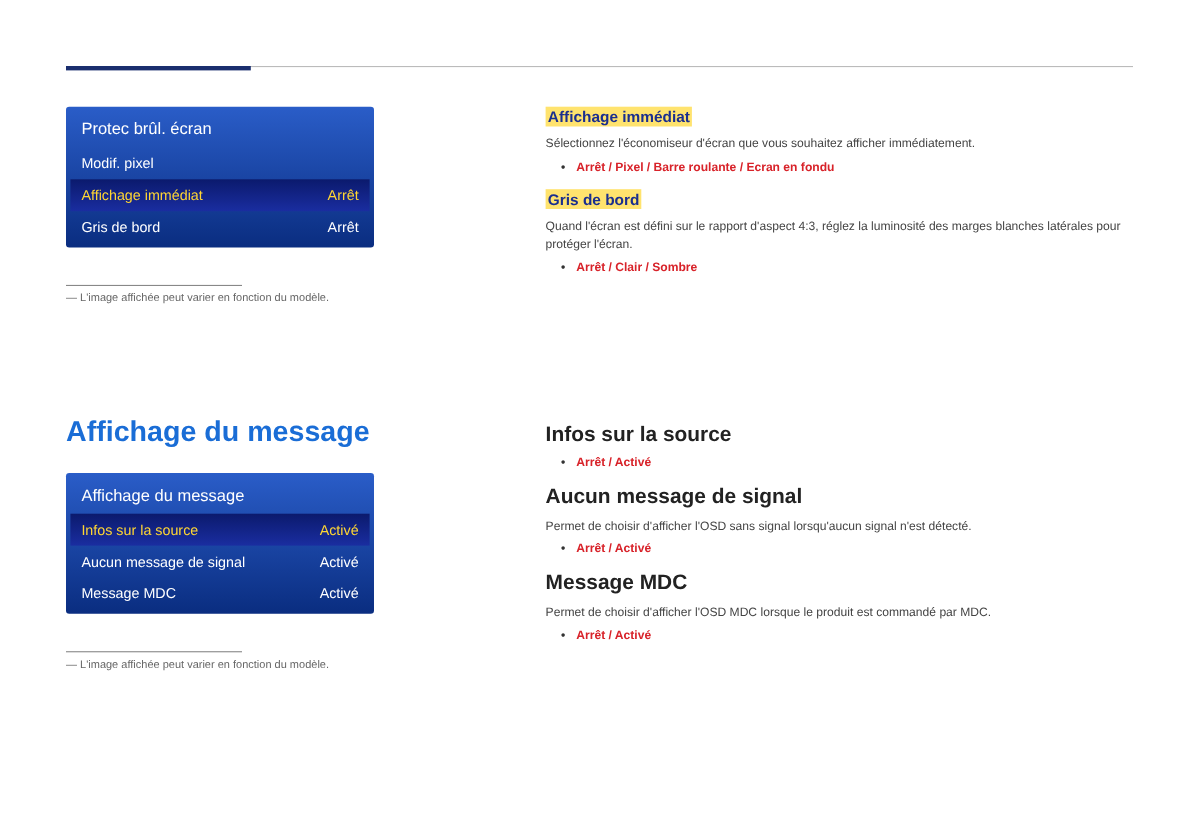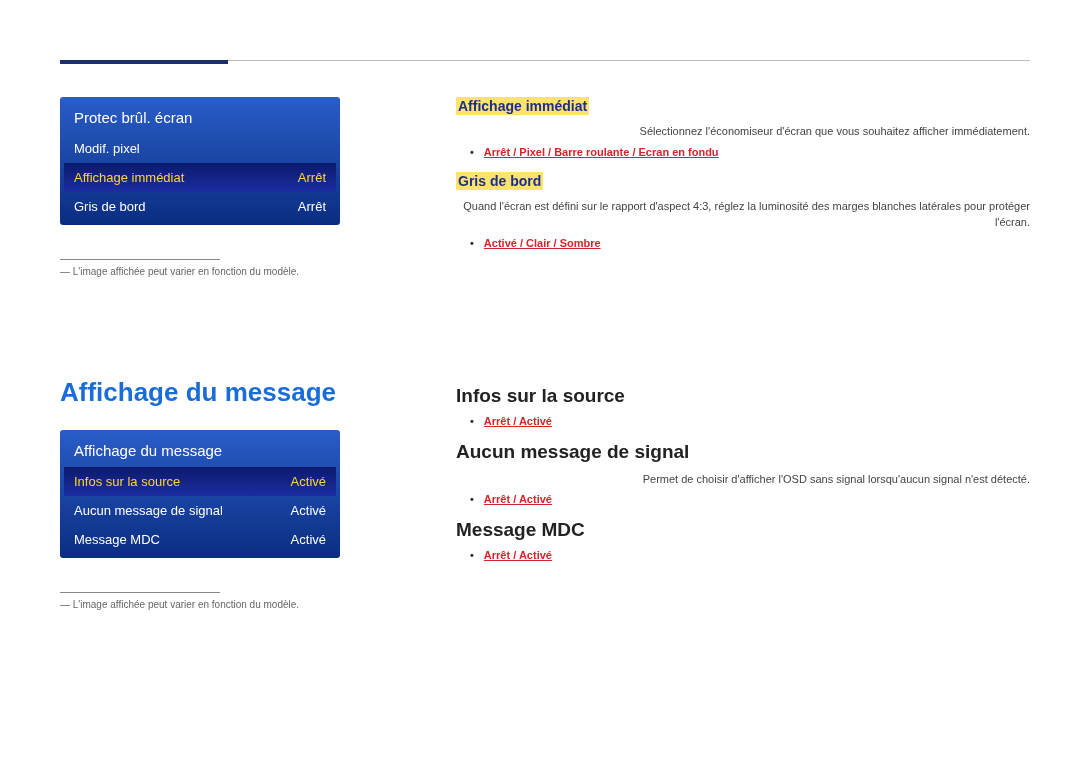--- a/index.html
+++ b/index.html
@@ -21,21 +21,21 @@
 .top-accent {
   position: absolute;
   top: 60px;
   left: 60px;
   width: 168px;
   height: 4px;
   background: #1a2e6e;
 }
 .columns {
   display: flex;
-  gap: 56px;
+  gap: 96px;
 }
 .left-col { width: 340px; flex-shrink: 0; }
 .right-col { flex: 1; }
 
 .osd-panel {
   background: linear-gradient(#2a5dc8, #0a2d80);
   border-radius: 3px;
   color: #fff;
   padding: 6px 0 4px;
   width: 280px;
@@ -116,31 +116,30 @@
   font-size: 19px;
   font-weight: 600;
   color: #222;
   margin-bottom: 8px;
 }
 .body-text {
   font-size: 11px;
   color: #444;
   line-height: 1.5;
   margin-bottom: 6px;
-  text-align: right;
 }
 .bullet-row {
   font-size: 11px;
   margin: 4px 0 24px 14px;
   display: flex;
   align-items: flex-start;
 }
 .bullet-row.tight { margin-bottom: 14px; }
 .bullet-dot { color: #333; margin-right: 10px; font-weight: bold; }
-.options { color: #d8232a; font-weight: 700; text-decoration: underline; }
+.options { color: #d8232a; font-weight: 700; }
 
 </style>
 </head>
 <body>
 
 <div class="page">
   <div class="top-accent"></div>
   <div class="top-divider"></div>
 
   <div class="columns">
@@ -196,39 +195,40 @@
       <div class="body-text">Sélectionnez l'économiseur d'écran que vous souhaitez afficher immédiatement.</div>
       <div class="bullet-row tight">
         <span class="bullet-dot">•</span>
         <span class="options">Arrêt / Pixel / Barre roulante / Ecran en fondu</span>
       </div>
 
       <div class="section-heading-highlight">Gris de bord</div>
       <div class="body-text">Quand l'écran est défini sur le rapport d'aspect 4:3, réglez la luminosité des marges blanches latérales pour protéger l'écran.</div>
       <div class="bullet-row">
         <span class="bullet-dot">•</span>
-        <span class="options">Activé / Clair / Sombre</span>
+        <span class="options">Arrêt / Clair / Sombre</span>
       </div>
 
       <div style="height:112px"></div>
 
       <div class="section-heading-black">Infos sur la source</div>
       <div class="bullet-row tight">
         <span class="bullet-dot">•</span>
         <span class="options">Arrêt / Activé</span>
       </div>
 
       <div class="section-heading-black">Aucun message de signal</div>
       <div class="body-text">Permet de choisir d'afficher l'OSD sans signal lorsqu'aucun signal n'est détecté.</div>
       <div class="bullet-row tight">
         <span class="bullet-dot">•</span>
         <span class="options">Arrêt / Activé</span>
       </div>
 
       <div class="section-heading-black">Message MDC</div>
+      <div class="body-text">Permet de choisir d'afficher l'OSD MDC lorsque le produit est commandé par MDC.</div>
       <div class="bullet-row">
         <span class="bullet-dot">•</span>
         <span class="options">Arrêt / Activé</span>
       </div>
 
     </div>
   </div>
 </div>
 
 </body></html>

